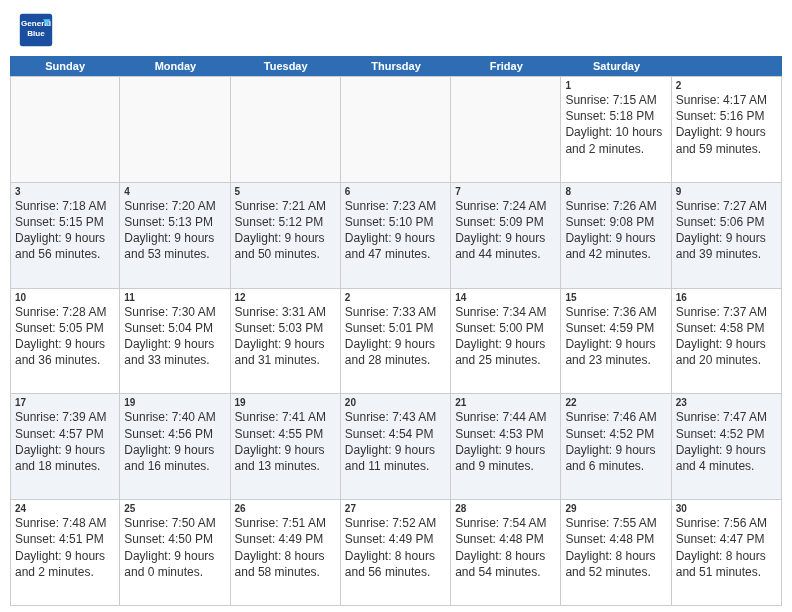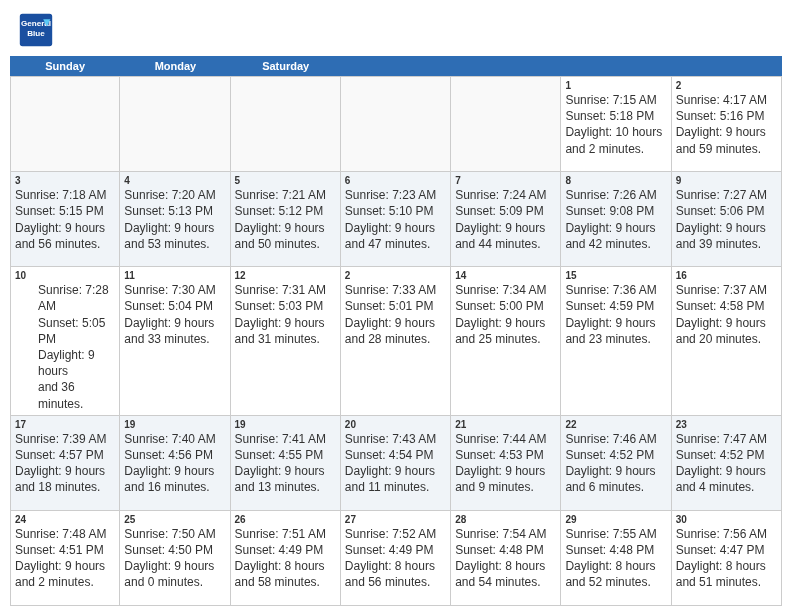--- a/index.html
+++ b/index.html
@@ -134,20 +134,23 @@
     <div class="title-block">
       <div class="main-title"></div>
       <div class="subtitle"></div>
     </div>
   </div>
 
   <div class="calendar">
     <div class="cal-header">
     <div class="cal-header-cell">Sunday</div>
         <div class="cal-header-cell">Monday</div>
+        <div class="cal-header-cell">Tuesday</div>
+        <div class="cal-header-cell">Thursday</div>
+        <div class="cal-header-cell">Friday</div>
         <div class="cal-header-cell">Saturday</div>
       </div>
     <div class="cal-body">
     <div class="cal-row">
           <div class="cal-cell empty"></div>
           <div class="cal-cell empty"></div>
           <div class="cal-cell empty"></div>
           <div class="cal-cell empty"></div>
           <div class="cal-cell empty"></div>
           <div class="cal-cell">
@@ -212,35 +215,35 @@
             <div class="day-num">9</div>
             <div class="day-info" style="white-space: pre-line;">Sunrise: 7:27 AM
 Sunset: 5:06 PM
 Daylight: 9 hours
 and 39 minutes.</div>
           </div>
         </div>
         <div class="cal-row">
           <div class="cal-cell">
             <div class="day-num">10</div>
-            <div class="day-info" style="white-space: pre-line; margin-left: 23px;">Sunrise: 7:28 AM
+            <div class="day-info" style="white-space: pre-line;">Sunrise: 7:28 AM
 Sunset: 5:05 PM
 Daylight: 9 hours
 and 36 minutes.</div>
           </div>
           <div class="cal-cell">
             <div class="day-num">11</div>
             <div class="day-info" style="white-space: pre-line;">Sunrise: 7:30 AM
 Sunset: 5:04 PM
 Daylight: 9 hours
 and 33 minutes.</div>
           </div>
           <div class="cal-cell">
             <div class="day-num">12</div>
-            <div class="day-info" style="white-space: pre-line;">Sunrise: 7:31 AM
+            <div class="day-info" style="white-space: pre-line;">Sunrise: 3:31 AM
 Sunset: 5:03 PM
 Daylight: 9 hours
 and 31 minutes.</div>
           </div>
           <div class="cal-cell">
             <div class="day-num">2</div>
             <div class="day-info" style="white-space: pre-line;">Sunrise: 7:33 AM
 Sunset: 5:01 PM
 Daylight: 9 hours
 and 28 minutes.</div>

